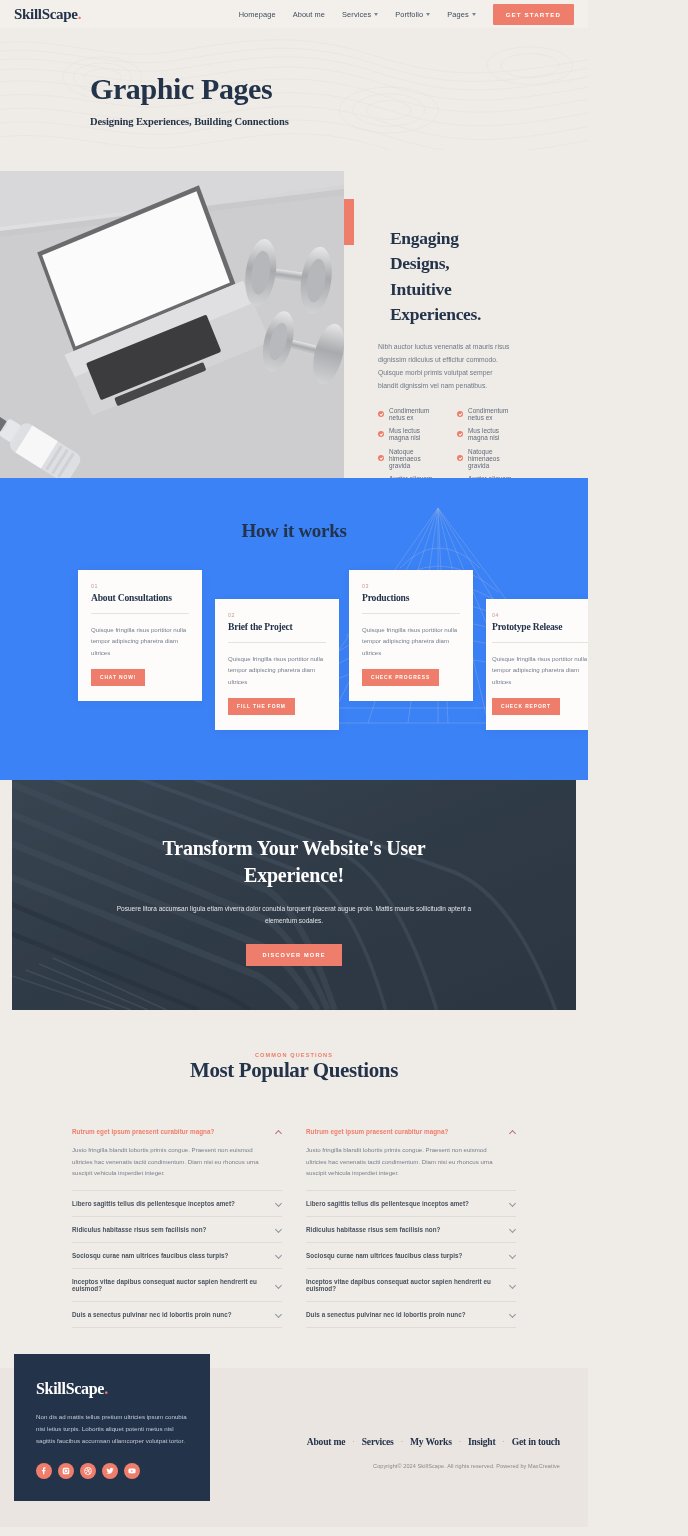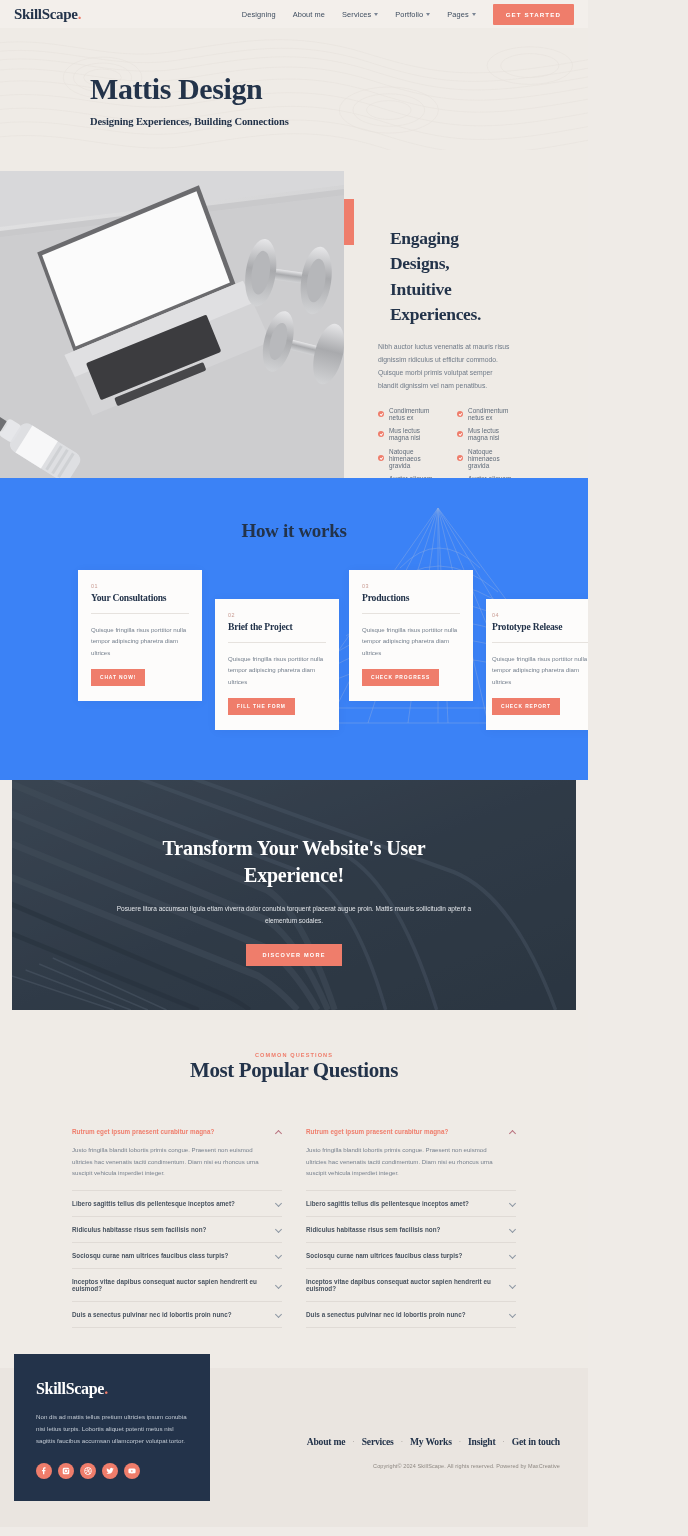--- a/index.html
+++ b/index.html
@@ -154,21 +154,21 @@
 <body>
 
 <div class="page">
 
   <div class="topbar">
     <div class="logo">
       <span>SkillScape</span><span class="dot">.</span>
     </div>
     <div class="nav">
       <a href="#">
-          <span>Designing</span>
+          <span>Homepage</span>
         </a>
       <a href="#">
           <span>About me</span>
         </a>
       <a href="#">
           <span>Services</span>
           <i class="caret"></i>
         </a>
       <a href="#">
           <span>Portfolio</span>
@@ -197,21 +197,21 @@
         <ellipse cx="120" cy="58" rx="46" ry="24"></ellipse>
         <ellipse cx="120" cy="58" rx="34" ry="17"></ellipse>
         <ellipse cx="120" cy="58" rx="22" ry="10"></ellipse>
         <ellipse cx="455" cy="96" rx="58" ry="27"></ellipse>
         <ellipse cx="455" cy="96" rx="42" ry="19"></ellipse>
         <ellipse cx="455" cy="96" rx="26" ry="11"></ellipse>
         <ellipse cx="620" cy="44" rx="50" ry="22"></ellipse>
         <ellipse cx="620" cy="44" rx="34" ry="14"></ellipse>
       </g>
     </svg>
-    <h1>Mattis Design</h1>
+    <h1>Graphic Pages</h1>
     <div class="sub">Designing Experiences, Building Connections</div>
   </div>
 
   <div class="split">
     <div class="split-img">
       <svg viewBox="0 0 344 307">
         <defs>
           <linearGradient id="deskg" x1="0" y1="0" x2="1" y2="1">
             <stop offset="0" stop-color="#e2e2e3"></stop>
               <stop offset="1" stop-color="#c8c8ca"></stop>
@@ -338,21 +338,21 @@
         <path d="M114 94 Q170 42 230 94"></path>
         <path d="M132 70 Q170 30 212 70"></path>
         <path d="M10 225 L330 225 M20 210 L320 210"></path>
         <path d="M170 10 L170 225"></path>
       </g>
     </svg>
     <h2>How it works</h2>
     <div class="cards">
       <div class="card c1">
         <div class="num">01</div>
-        <h3>Your Consultations</h3>
+        <h3>About Consultations</h3>
         <div class="rule"></div>
         <p>Quisque fringilla risus porttitor nulla tempor adipiscing pharetra diam ultrices</p>
         <button class="cbtn">CHAT NOW!</button>
       </div>
       <div class="card c2">
         <div class="num">02</div>
         <h3>Brief the Project</h3>
         <div class="rule"></div>
         <p>Quisque fringilla risus porttitor nulla tempor adipiscing pharetra diam ultrices</p>
         <button class="cbtn">FILL THE FORM</button>

